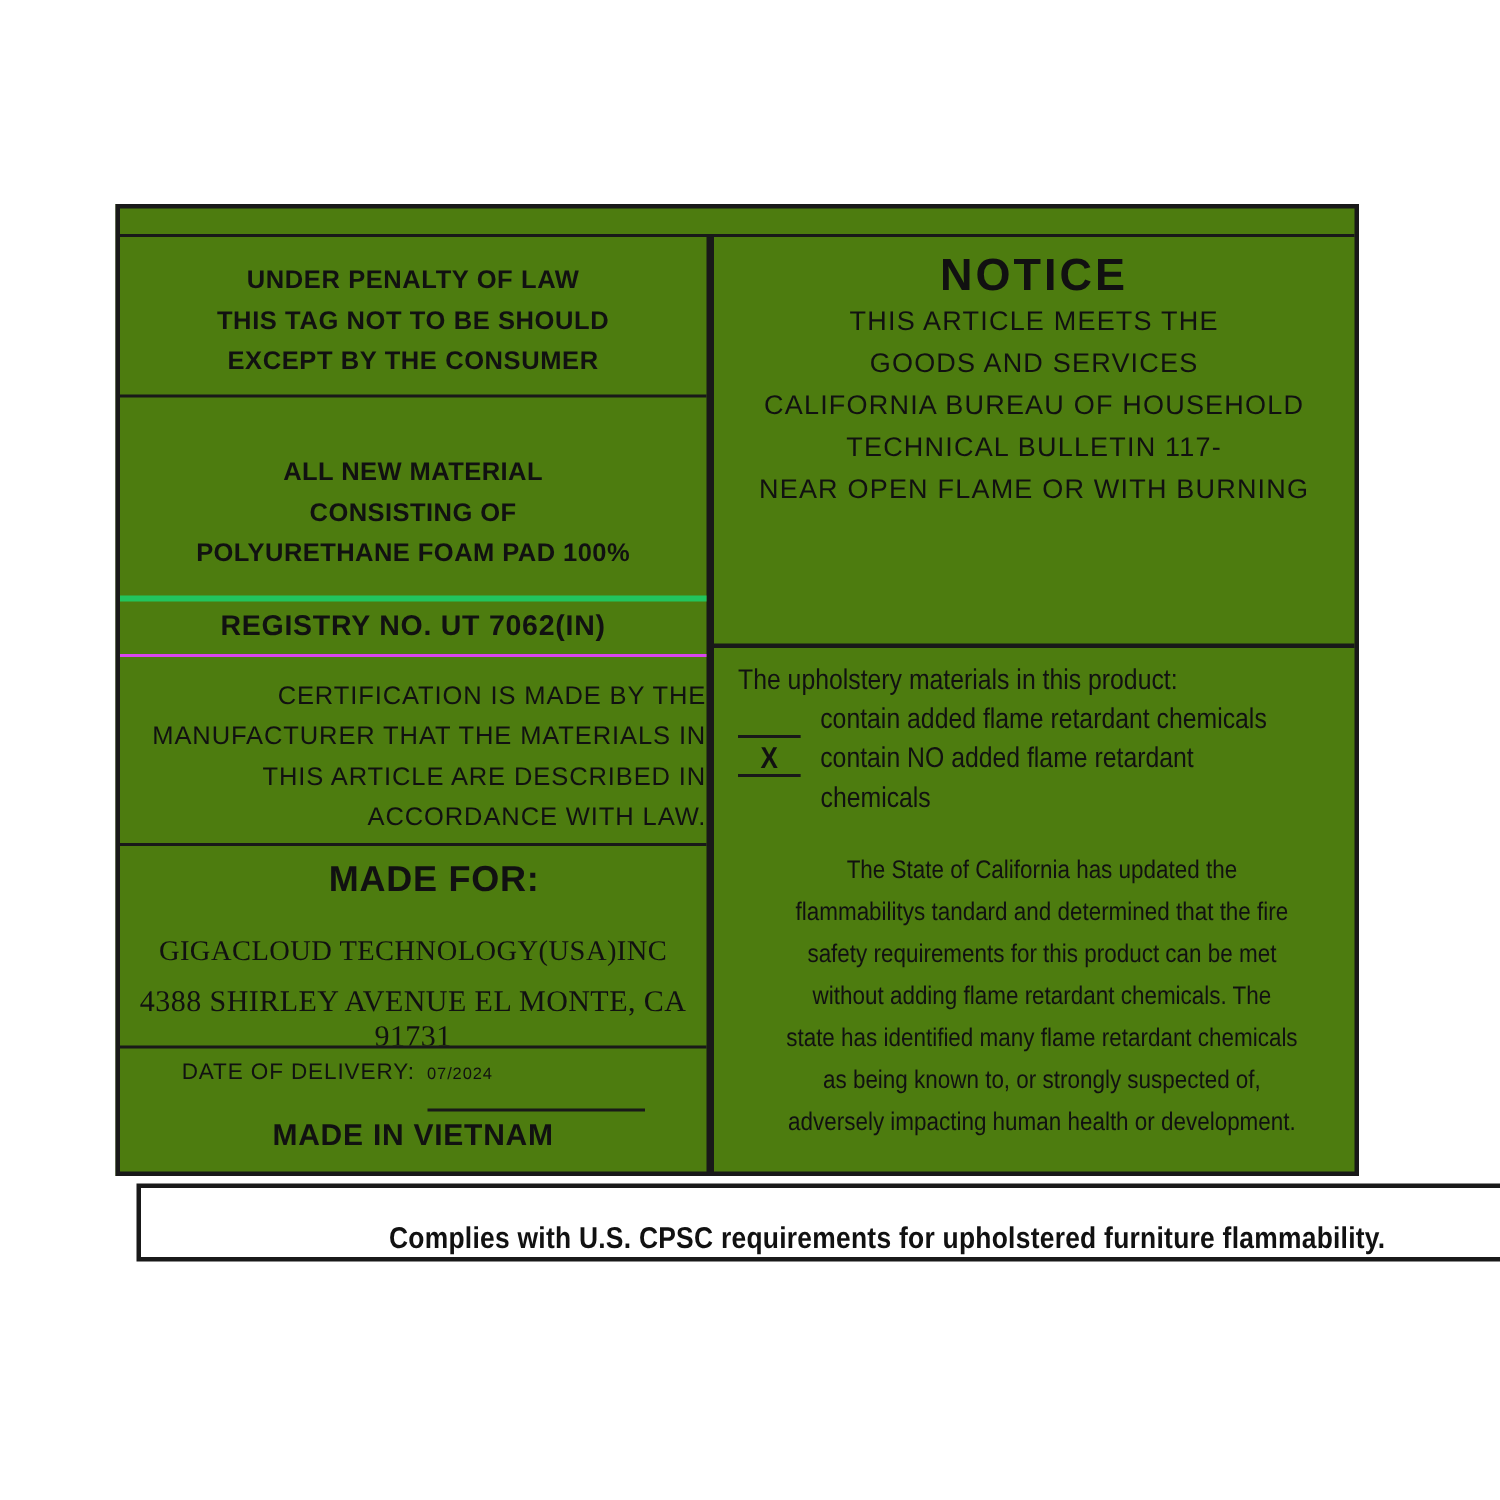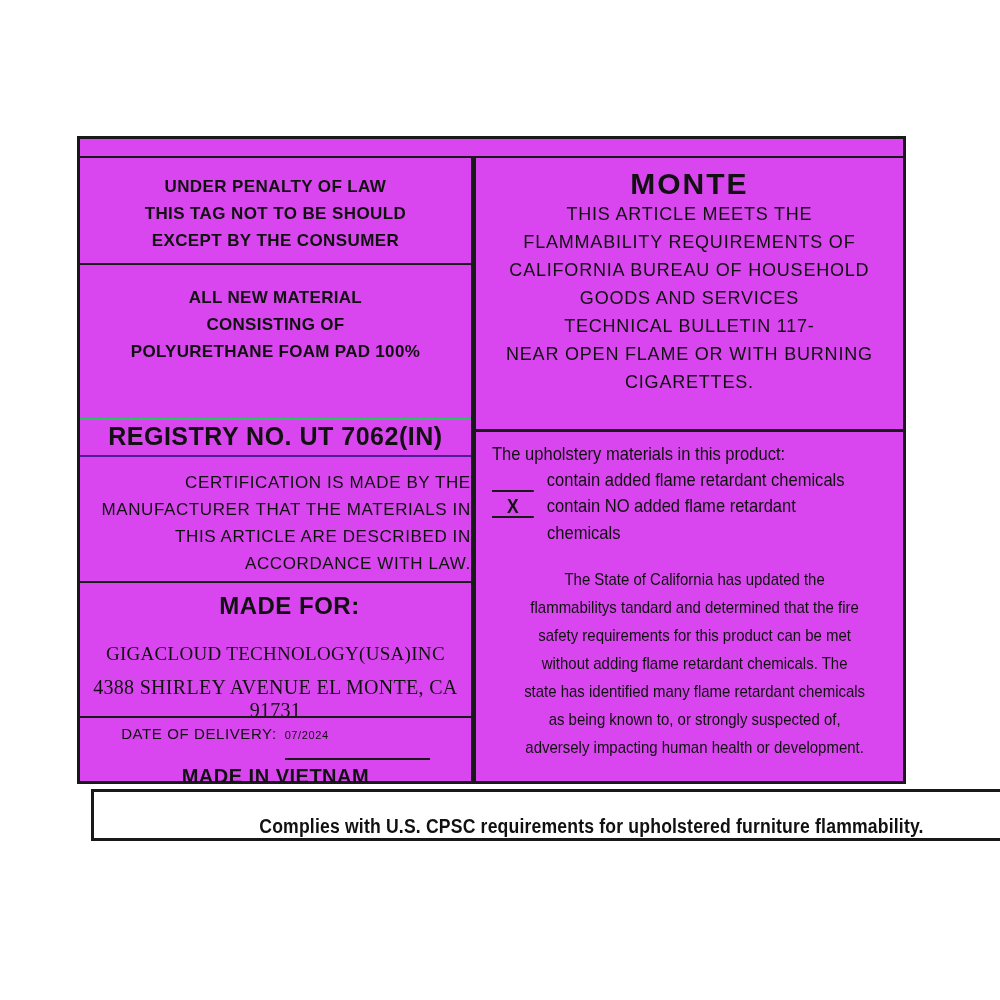--- a/index.html
+++ b/index.html
@@ -1,36 +1,36 @@
 <!DOCTYPE html>
 <html><head>
 <meta charset="utf-8">
 <style>
   * { margin:0; padding:0; box-sizing:border-box; }
   html,body { width:1000px; height:1000px; background:#ffffff; }
   body { font-family:"Liberation Sans", sans-serif; color:#111111; position:relative; }
 
   .main-box{
     position:absolute; left:77px; top:136px; width:829px; height:648px;
-    border:3px solid #191919; background:#d946ef;
+    border:3px solid #191919; background:#4d7c0f;
   }
   .top-strip{ height:19px; border-bottom:2px solid #191919; }
   .columns{ display:flex; height:624px; }
   .col-left{ width:418px; border-right:5px solid #191919; display:flex; flex-direction:column; }
   .col-right{ flex:1; display:flex; flex-direction:column; }
 
   section{ text-align:center; overflow:hidden; }
 
   
   .row-penalty{ height:107px; border-bottom:2px solid #191919; padding-top:15px;
     font-weight:bold; font-size:17px; line-height:27px; letter-spacing:.4px; }
-  .row-material{ height:155px; border-bottom:2px solid #22c55e; padding-top:19px;
+  .row-material{ height:136px; border-bottom:4px solid #22c55e; padding-top:36px;
     font-weight:bold; font-size:17px; line-height:27px; letter-spacing:.3px; }
-  .row-registry{ height:37px; border-bottom:2px solid #4c1d95;
-    font-weight:bold; font-size:25px; line-height:33px; letter-spacing:.5px; }
+  .row-registry{ height:37px; border-bottom:2px solid #d946ef;
+    font-weight:bold; font-size:19px; line-height:33px; letter-spacing:.5px; }
   .row-cert{ height:126px; border-bottom:2px solid #191919; padding-top:12px;
     font-size:17px; line-height:27px; letter-spacing:.6px;text-align:right; }
   .row-madefor{ height:135px; border-bottom:2px solid #191919; }
   .madefor-title{ font-weight:bold; font-size:24px; letter-spacing:.5px; margin-top:9px;margin-left:28px; }
   .company{ font-family:"Liberation Serif", serif; font-size:19px; margin-top:23px; letter-spacing:.3px; }
   .address{ font-family:"Liberation Serif", serif; font-size:20px; margin-top:11px; letter-spacing:.3px; }
   .row-date{ flex:1; padding-top:7px; font-size:15px; letter-spacing:.6px; }
   .date-underline{ display:inline-block; width:145px; border-bottom:2px solid #191919;
     text-align:left; font-size:11px; margin-left:8px; padding-bottom:17px; }
   .made-in{ font-weight:bold; font-size:20px; margin-top:5px; letter-spacing:.5px; }
@@ -97,28 +97,26 @@
       <section class="row-date">
         <div>
           <span>DATE OF DELIVERY:</span><span class="date-underline">07/2024</span>
         </div>
         <div class="made-in">MADE IN VIETNAM</div>
       </section>
     </div>
 
     <div class="col-right">
       <section class="notice-block">
-        <div class="notice-title">MONTE</div>
+        <div class="notice-title">NOTICE</div>
         <div class="notice-line">THIS ARTICLE MEETS THE</div>
-        <div class="notice-line">FLAMMABILITY REQUIREMENTS OF</div>
+        <div class="notice-line">GOODS AND SERVICES</div>
         <div class="notice-line">CALIFORNIA BUREAU OF HOUSEHOLD</div>
-        <div class="notice-line">GOODS AND SERVICES</div>
         <div class="notice-line">TECHNICAL BULLETIN 117-</div>
         <div class="notice-line">NEAR OPEN FLAME OR WITH BURNING</div>
-        <div class="notice-line">CIGARETTES.</div>
       </section>
 
       <section class="fr-block">
         <span class="condensed-l intro-line">The upholstery materials in this product:</span>
 
         <div class="opt-row">
           <span class="ul-cell"></span>
           <span class="opt-text">contain added flame retardant chemicals</span>
         </div>
 

